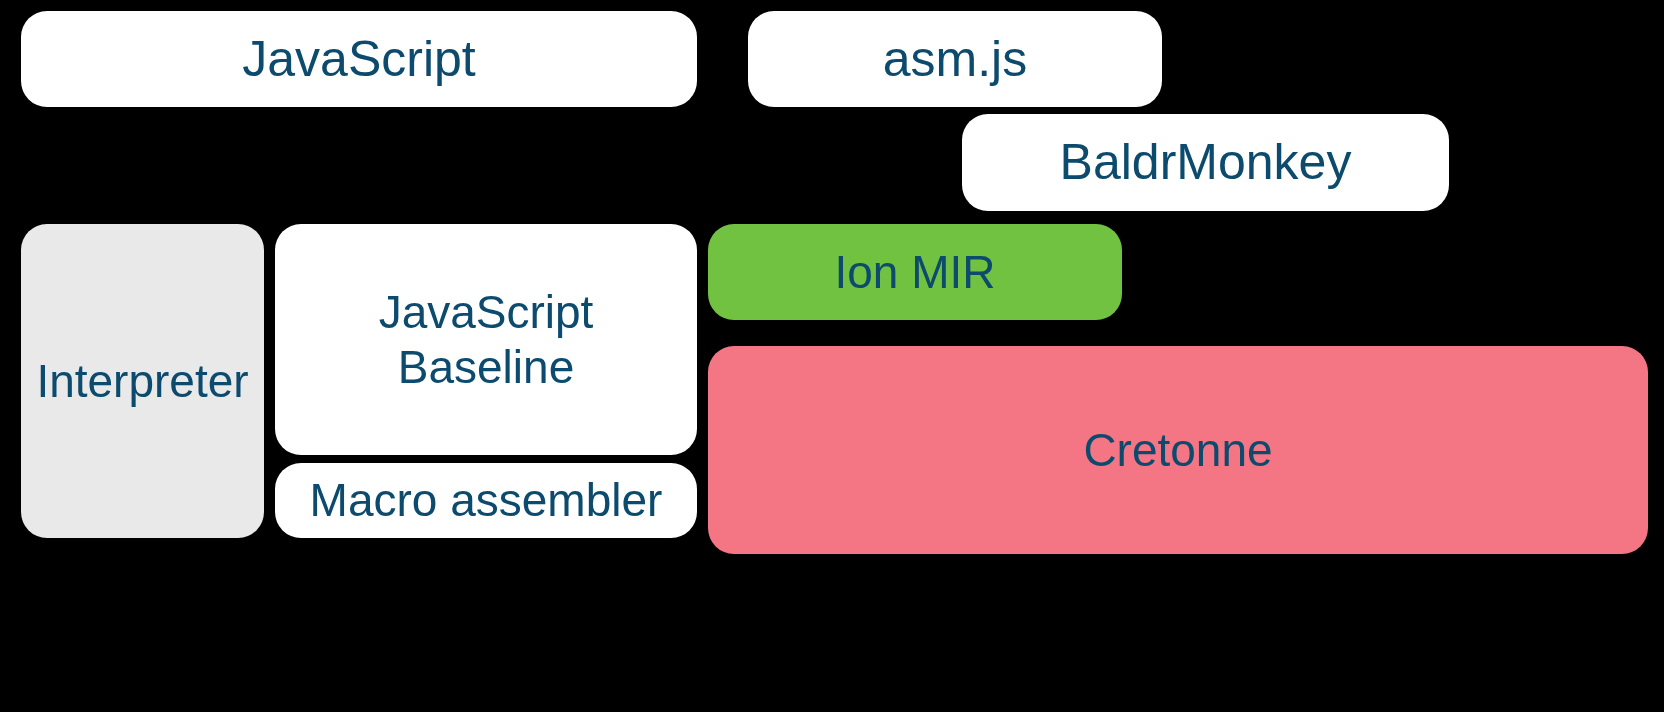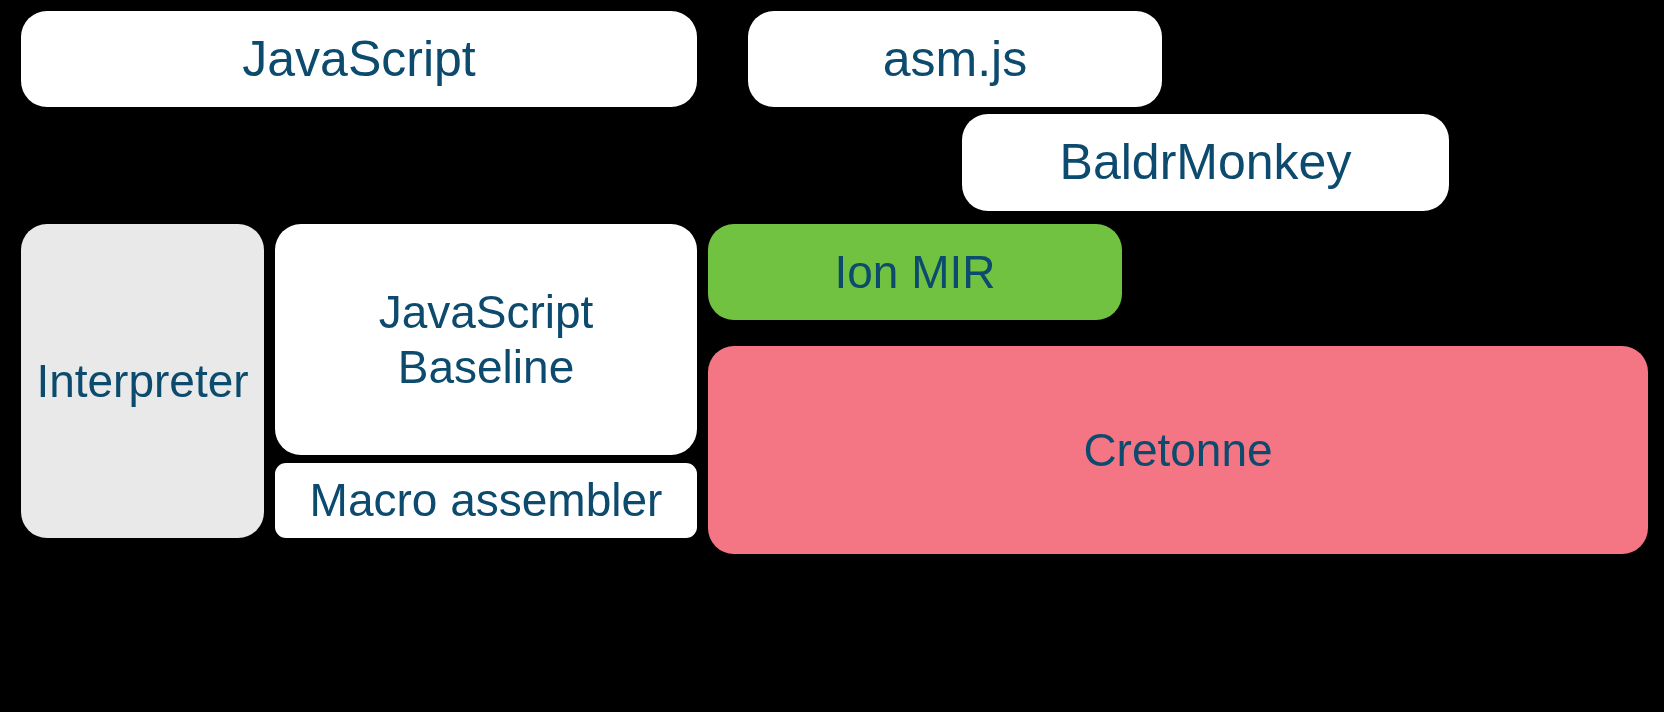--- a/index.html
+++ b/index.html
@@ -56,21 +56,21 @@
 
   <div class="box fill-gray" style="left:21px; top:224px; width:243px; height:314px; font-size:46px;">
     <span>Interpreter</span>
   </div>
 
   <div class="box fill-white" style="left:275px; top:224px; width:422px; height:231px; font-size:46px;">
     <span>JavaScript
 Baseline</span>
   </div>
 
-  <div class="box fill-white" style="left:275px; top:463px; width:422px; height:75px; font-size:46px;border-radius:11px;">
+  <div class="box fill-white" style="left:275px; top:463px; width:422px; height:75px; font-size:46px;">
     <span>Macro assembler</span>
   </div>
 
   <div class="box fill-green" style="left:708px; top:224px; width:414px; height:96px; font-size:46px;">
     <span>Ion MIR</span>
   </div>
 
   <div class="box fill-pink" style="left:708px; top:330px; width:940px; height:208px; font-size:46px;margin-top:16px;">
     <span>Cretonne</span>
   </div>

